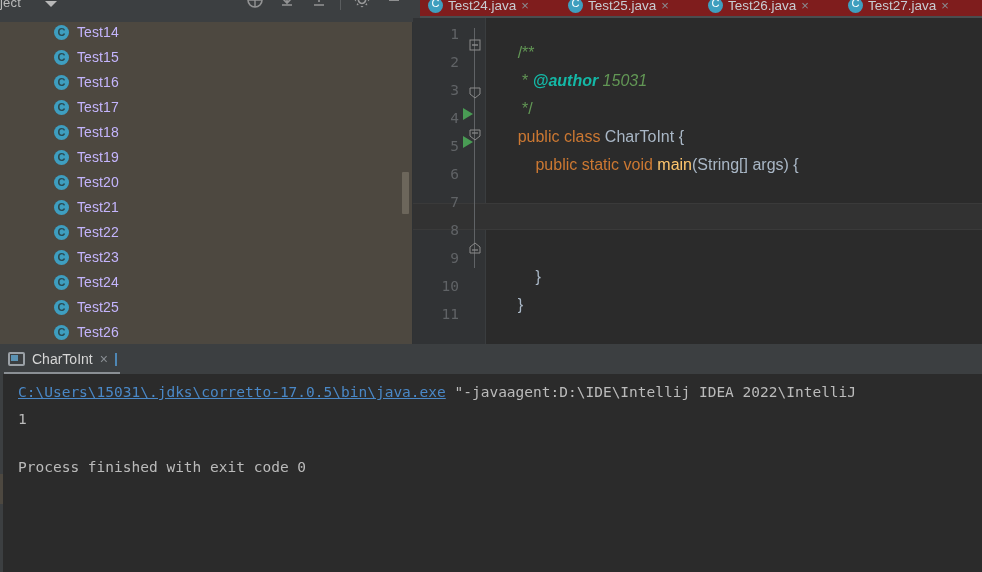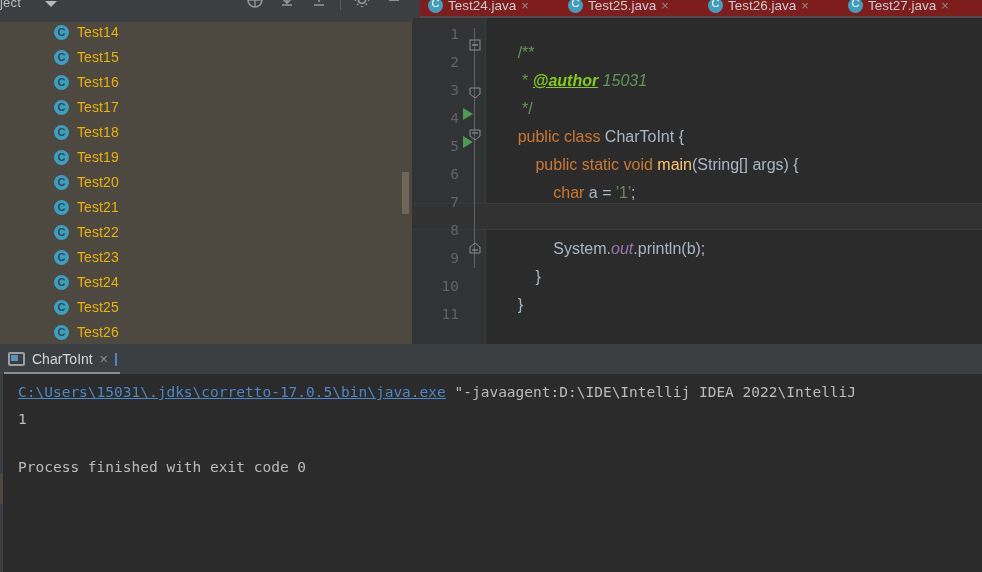--- a/index.html
+++ b/index.html
@@ -77,21 +77,21 @@
   .tree-item .cls-icon .runtri {
     position: absolute; right: -1px; top: 0px;
     width: 0; height: 0;
     border-top: 4px solid transparent; border-bottom: 4px solid transparent;
     border-left: 7px solid #7cc torch;
   }
   .tree-item .cls-icon .runtri {
     border-left-color: #83c440;
   }
   .tree-item .tlabel {
-    font-size: 14px; color: #eab308; letter-spacing: .1px;
+    font-size: 14px; color: #c4b5fd; letter-spacing: .1px;
   }
   .sb-scrollbar {
     position: absolute; left: 402px; top: 150px; width: 7px; height: 42px;
     background: #6c665b; border-radius: 1px;
   }
   .sidebar-divider {
     position: absolute; left: 412px; top: 22px; width: 1px; height: 322px;
     background: #2f3234;
   }
 
@@ -128,21 +128,21 @@
   }
   .fold-minus, .fold-end { position: absolute; left: 56px; }
 
   
   .kw      { color: #cc7832; }
   .cls     { color: #a9b7c6; }
   .type    { color: #a9b7c6; }
   .meth    { color: #ffc66d; }
   .str     { color: #6a8759; }
   .cmt     { color: #629755; }
-  .cmt-tag { color: #84cc16; font-style: italic; text-decoration: underline; font-weight: bold; }
+  .cmt-tag { color: #14b8a6; font-style: italic; font-weight: bold; }
   .cmt-val { color: #629755; font-style: italic; }
   .field   { color: #9876aa; font-style: italic; }
   .plain   { color: #a9b7c6; }
   .punct   { color: #a9b7c6; }
   .caret {
     display: inline-block; width: 1px; height: 17px; background: #bbbbbb;
     vertical-align: -3px;
   }
 
   
@@ -428,26 +428,20 @@
     </div>
     <div class="ltext" style="top:64px;">
       <span class="cmt"> */</span>
     </div>
     <div class="ltext" style="top:120px;">
       <span style="color:#a9b7c6">&nbsp;&nbsp;&nbsp;&nbsp;</span><span class="kw">public static void </span><span class="meth">main</span><span class="punct">(</span><span class="type">String</span><span class="punct">[] args) {</span>
     </div>
     <div class="ltext" style="top:92px;">
       <span class="kw">public class </span><span class="cls" style="color:#a9b7c6">CharToInt</span><span class="punct"> {</span>
     </div>
-    <div class="ltext" style="top:148px;">
-      <span style="color:#a9b7c6">&nbsp;&nbsp;&nbsp;&nbsp;&nbsp;&nbsp;&nbsp;&nbsp;</span><span class="kw">char </span><span class="plain">a = </span><span class="str">'1'</span><span class="punct">;</span>
-    </div>
-    <div class="ltext" style="top:204px;">
-      <span style="color:#a9b7c6">&nbsp;&nbsp;&nbsp;&nbsp;&nbsp;&nbsp;&nbsp;&nbsp;</span><span class="cls">System</span><span class="punct">.</span><span class="field">out</span><span class="plain">.println(b);</span>
-    </div>
     <div class="ltext" style="top:232px;">
       <span style="color:#a9b7c6">&nbsp;&nbsp;&nbsp;&nbsp;</span><span class="punct">}</span>
     </div>
     <div class="ltext" style="top:260px;">
       <span class="punct">}</span>
     </div>
     <div class="ltext" style="top:288px;"></div>
   </div>
 
   <div class="runpanel">

